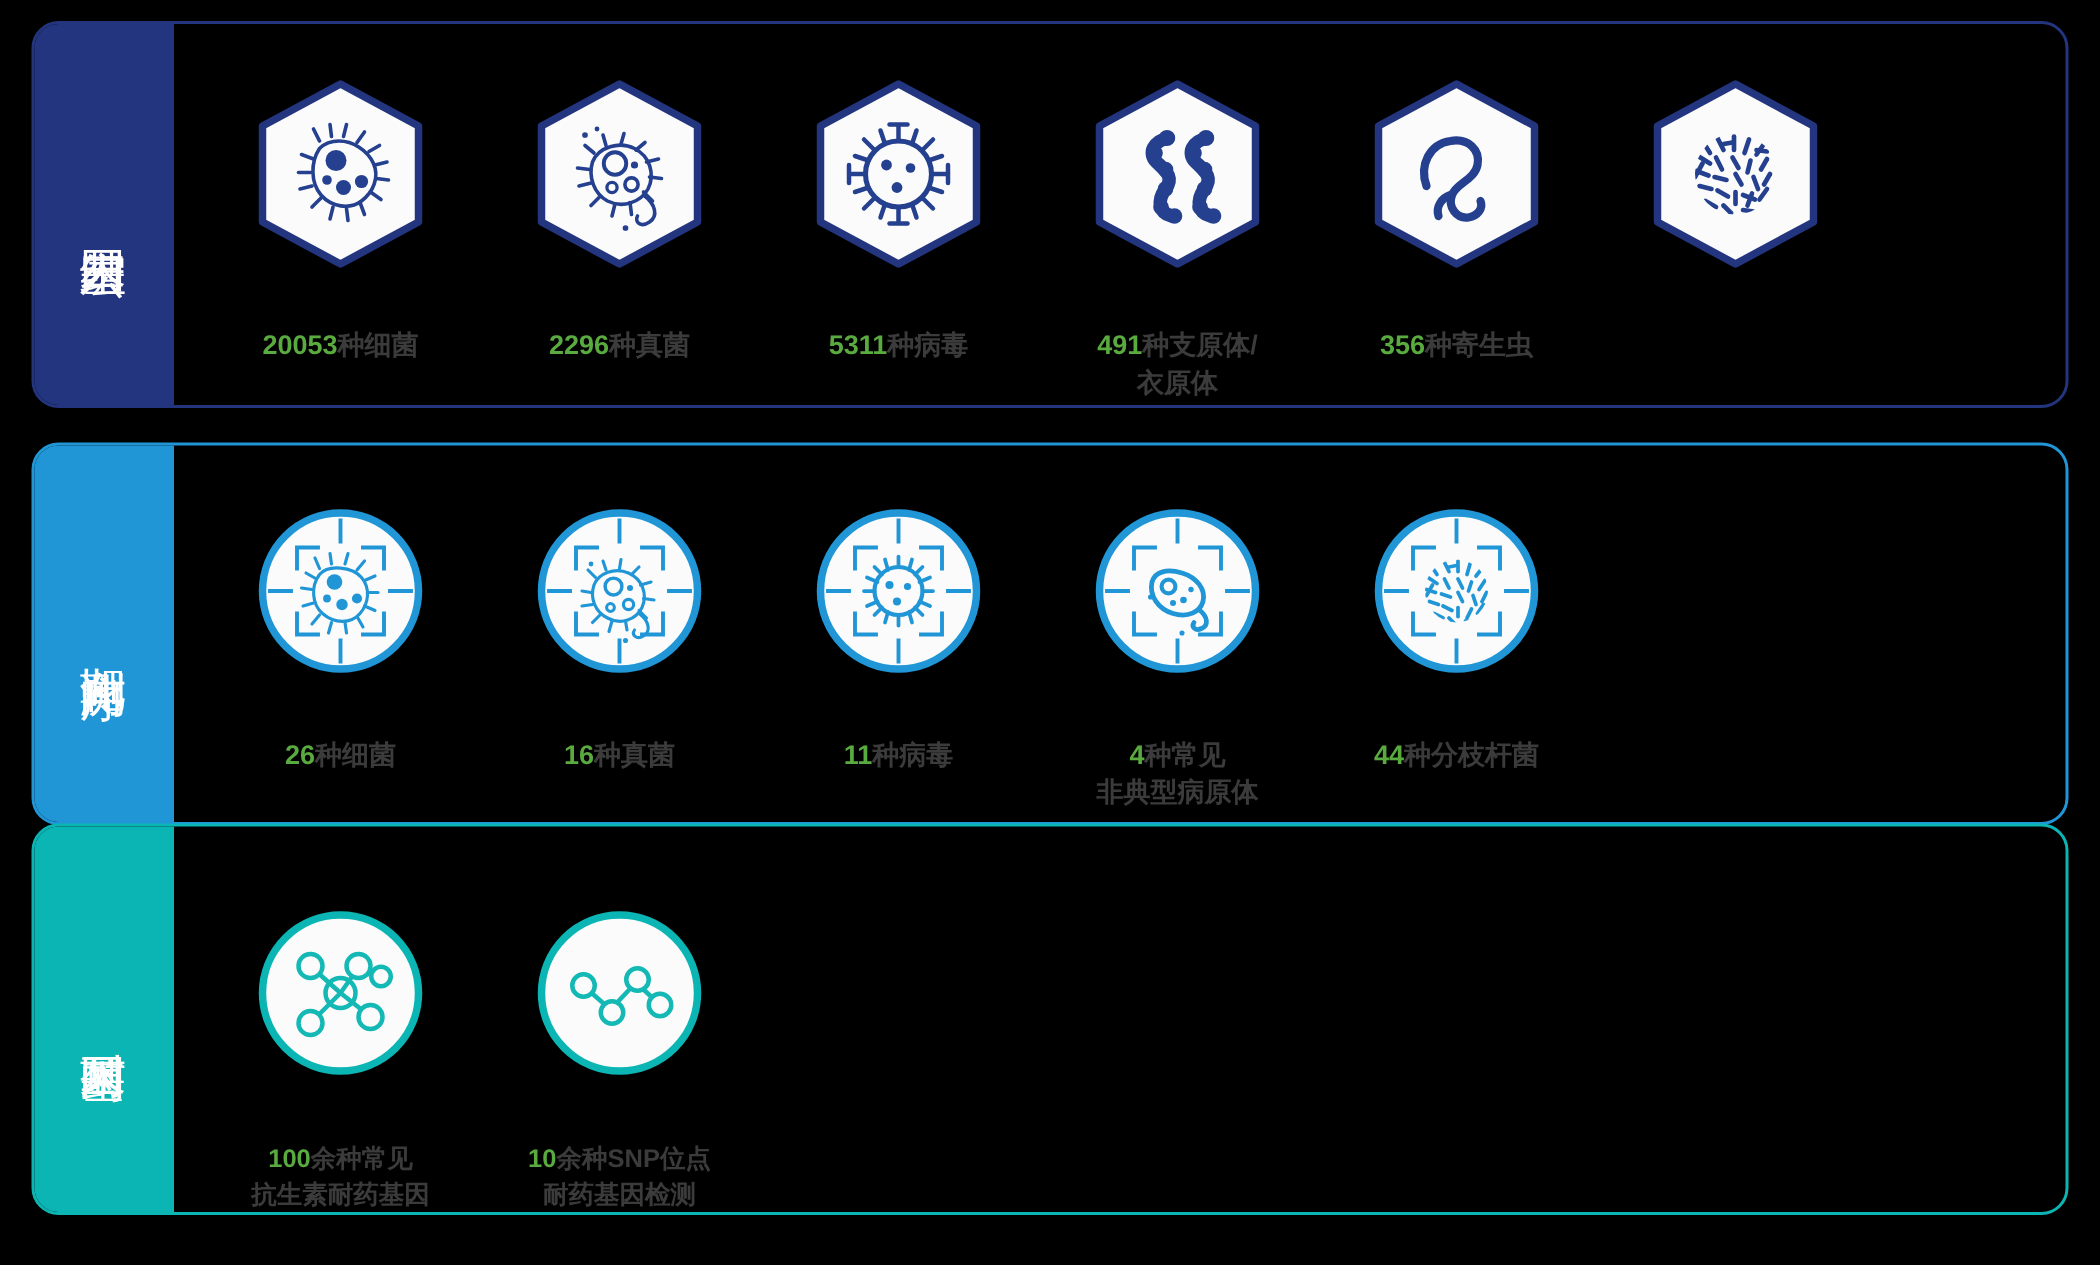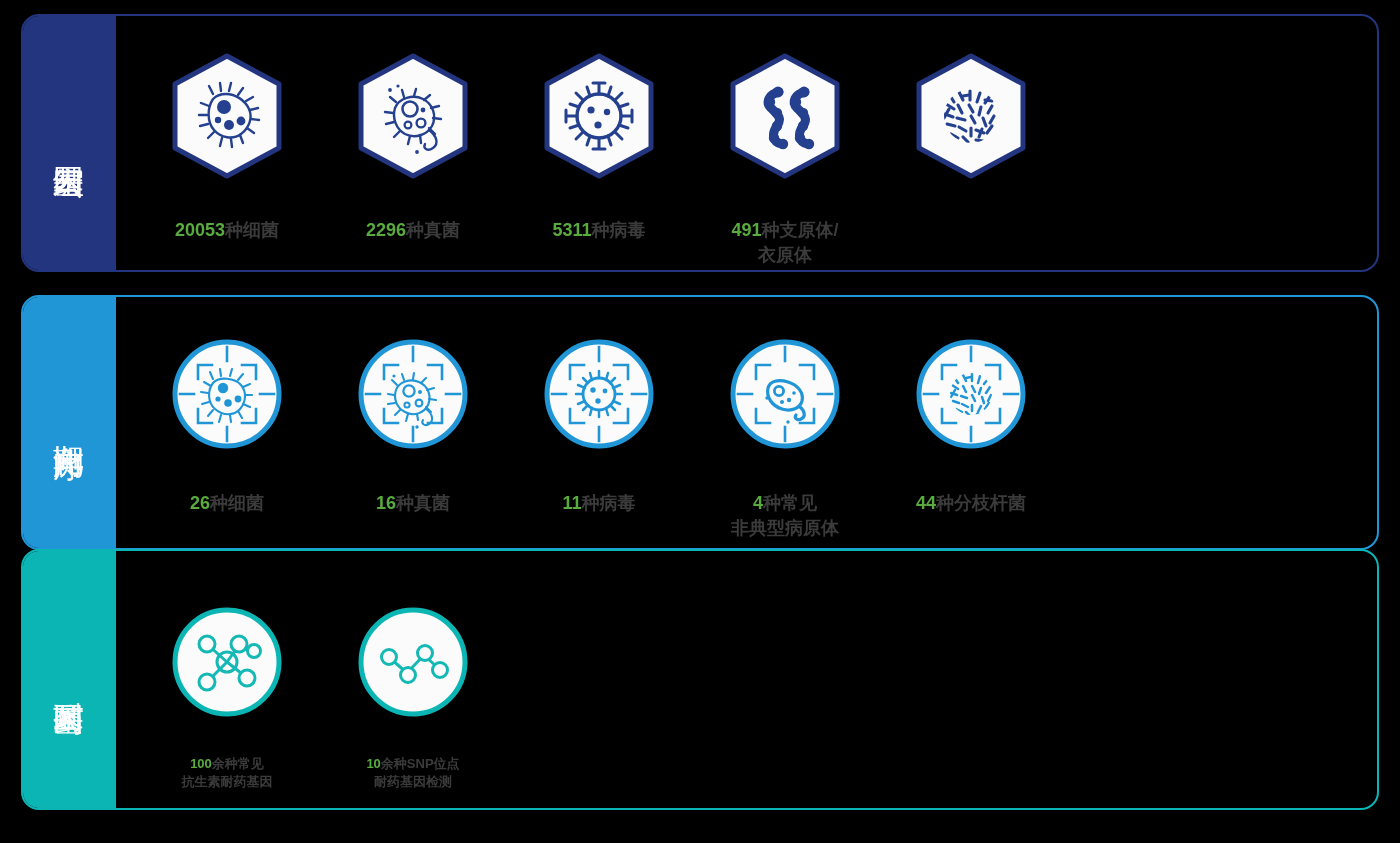--- a/index.html
+++ b/index.html
@@ -105,21 +105,21 @@
   .caption {
     margin-top: 14px;
     font-size: 18px;
     font-weight: bold;
     line-height: 1.35;
     color: #3b3b3b;
     white-space: pre-line;
   }
   .panel-3 .caption {
     margin-top: 16px;
-    font-size: 13px;
+    font-size: 17px;
     line-height: 1.4;
   }
   .caption .num {
     color: #5aab3f;
   }
 </style>
 </head>
 <body>
 
 <div class="board">
@@ -261,20 +261,35 @@
                 <circle cx="82" cy="92" r="5.2"></circle>
             </g>
           </svg>
         </div>
         <div class="caption">
           <span class="num">491</span><span>种支原体/
 衣原体</span>
         </div>
       </div>
 
+      <div class="item">
+        <div class="badge">
+          <svg width="116" height="128" viewBox="0 0 116 128">
+            <polygon points="58,4 110,32 110,96 58,124 6,96 6,32" fill="#fbfbfb" stroke="#23357e" stroke-width="5" stroke-linejoin="round"></polygon>
+            <g stroke="#24408f" stroke-width="5.5" fill="none" stroke-linecap="round">
+              <path d="M38 72 C33 58 40 44 54 42 C66 40 74 48 72 58 C70 68 58 70 55 78
+                       C52 86 58 94 66 93 C72 92 76 87 74 82"></path>
+              <path d="M54 78 C48 80 44 86 46 92"></path>
+            </g>
+          </svg>
+        </div>
+        <div class="caption">
+          <span class="num">356</span><span>种寄生虫</span>
+        </div>
+      </div>
 
       <div class="item">
         <div class="badge">
           <svg width="116" height="128" viewBox="0 0 116 128">
             <polygon points="58,4 110,32 110,96 58,124 6,96 6,32" fill="#fbfbfb" stroke="#23357e" stroke-width="5" stroke-linejoin="round"></polygon>
             <defs>
               <clipPath id="mycoClip">
                   <circle cx="58" cy="64" r="27"></circle>
                 </clipPath>
             </defs>

